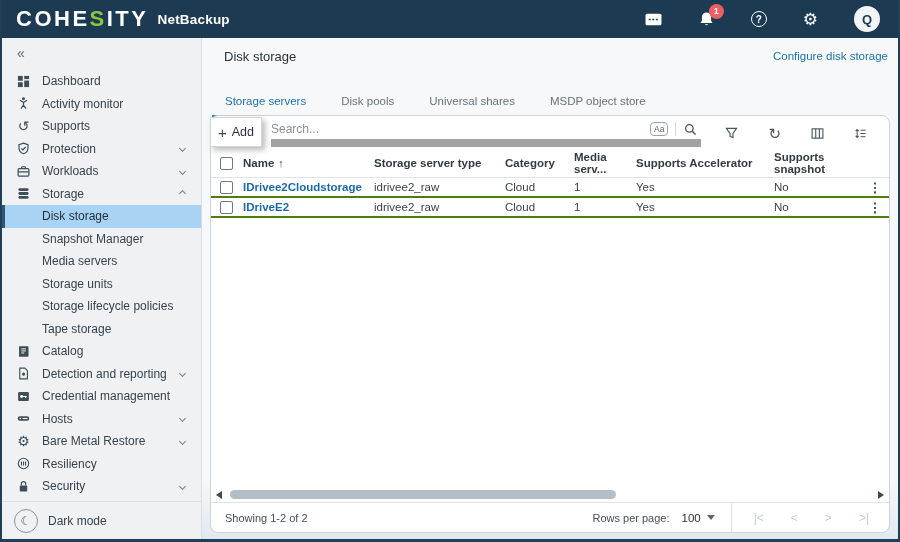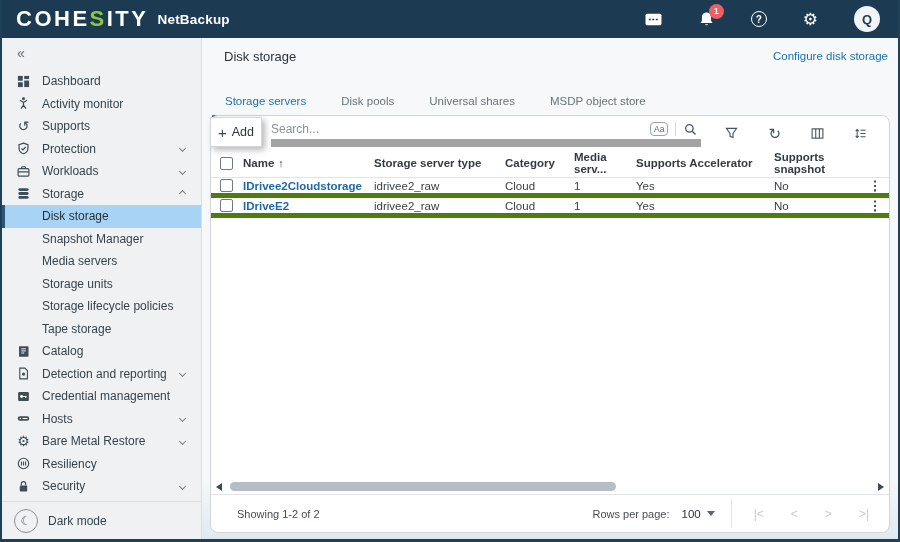--- a/index.html
+++ b/index.html
@@ -75,36 +75,36 @@
   .searchbox input::placeholder { color:#8a9299; }
   .aa-box { font-size:8.5px; color:#5a666e; border:1px solid #9aa3aa; border-radius:4px;
             padding:1px 3px; margin-right:7px; cursor:pointer; }
   .vdiv-sm { width:1px; height:14px; background:#d4d9dc; margin-right:8px; }
   .search-mag { margin-right:4px; cursor:pointer; display:flex; }
   .tools { display:flex; align-items:center; gap:30px; margin-left:24px; margin-right:22px; }
   .tool { display:flex; align-items:center; justify-content:center; cursor:pointer; color:#4a555d; font-size:15px; line-height:1; }
 
   .grid-row { display:grid; grid-template-columns:32px 131px 131px 69px 62px 138px 87px 1fr; align-items:center; }
   .thead { height:29px; border-bottom:1px solid #e1e4e6; font-size:11.5px; font-weight:bold; color:#333b41; flex:0 0 auto; }
-  .trow { height:20px; border-bottom:5px solid #4d7c0f; font-size:11.5px; color:#3c4247; flex:0 0 auto; }
+  .trow { height:20px; border-bottom:2px solid #4d7c0f; font-size:11.5px; color:#3c4247; flex:0 0 auto; }
   .cell-name { color:#1b69a8; font-weight:bold; cursor:pointer; }
   .checkbox { width:13px; height:13px; border:1.5px solid #707a82; border-radius:2px; background:#fff;
               margin-left:9px; cursor:pointer; }
   .sort-arrow { font-size:11px; color:#333b41; margin-left:4px; }
   .kebab { text-align:center; font-size:13px; font-weight:bold; color:#3c464e; cursor:pointer; letter-spacing:0; }
   .spacer { flex:1; }
 
   .hscroll { height:15px; display:flex; align-items:center; padding:0 5px; flex:0 0 auto; }
   .tri { width:0; height:0; cursor:pointer; }
   .tri.left  { border-top:4.5px solid transparent; border-bottom:4.5px solid transparent; border-right:6px solid #3c4a52; }
   .tri.right { border-top:4.5px solid transparent; border-bottom:4.5px solid transparent; border-left:6px solid #3c4a52; }
   .track { flex:1; height:9px; margin:0 6px; position:relative; }
   .thumb { position:absolute; left:2px; top:0; width:60%; height:9px; border-radius:5px; background:#b5bec5; cursor:grab; }
 
-  .cfooter { height:38px; border-top:1px solid #e1e4e6; display:flex; align-items:center; font-size:11px; color:#454f57; flex:0 0 auto;padding-left:12px; }
+  .cfooter { height:30px; border-top:1px solid #e1e4e6; display:flex; align-items:center; font-size:11px; color:#454f57; flex:0 0 auto; }
   .showing { margin-left:14px; }
   .foot-right { margin-left:auto; display:flex; align-items:center; height:100%; }
   .rpp-label { color:#454f57; }
   .rpp-value { margin:0 6px 0 12px; color:#2b333a; font-size:11.5px; }
   .caret-down { width:0; height:0; border-left:4px solid transparent; border-right:4px solid transparent;
                 border-top:5px solid #5a666e; margin-right:16px; cursor:pointer; }
   .vdiv { width:1px; height:29px; background:#e1e4e6; }
   .pager { display:flex; align-items:center; gap:27px; margin:0 20px 0 22px; }
   .pager span { color:#c3cbd1; font-size:12px; cursor:default; }
 </style>

